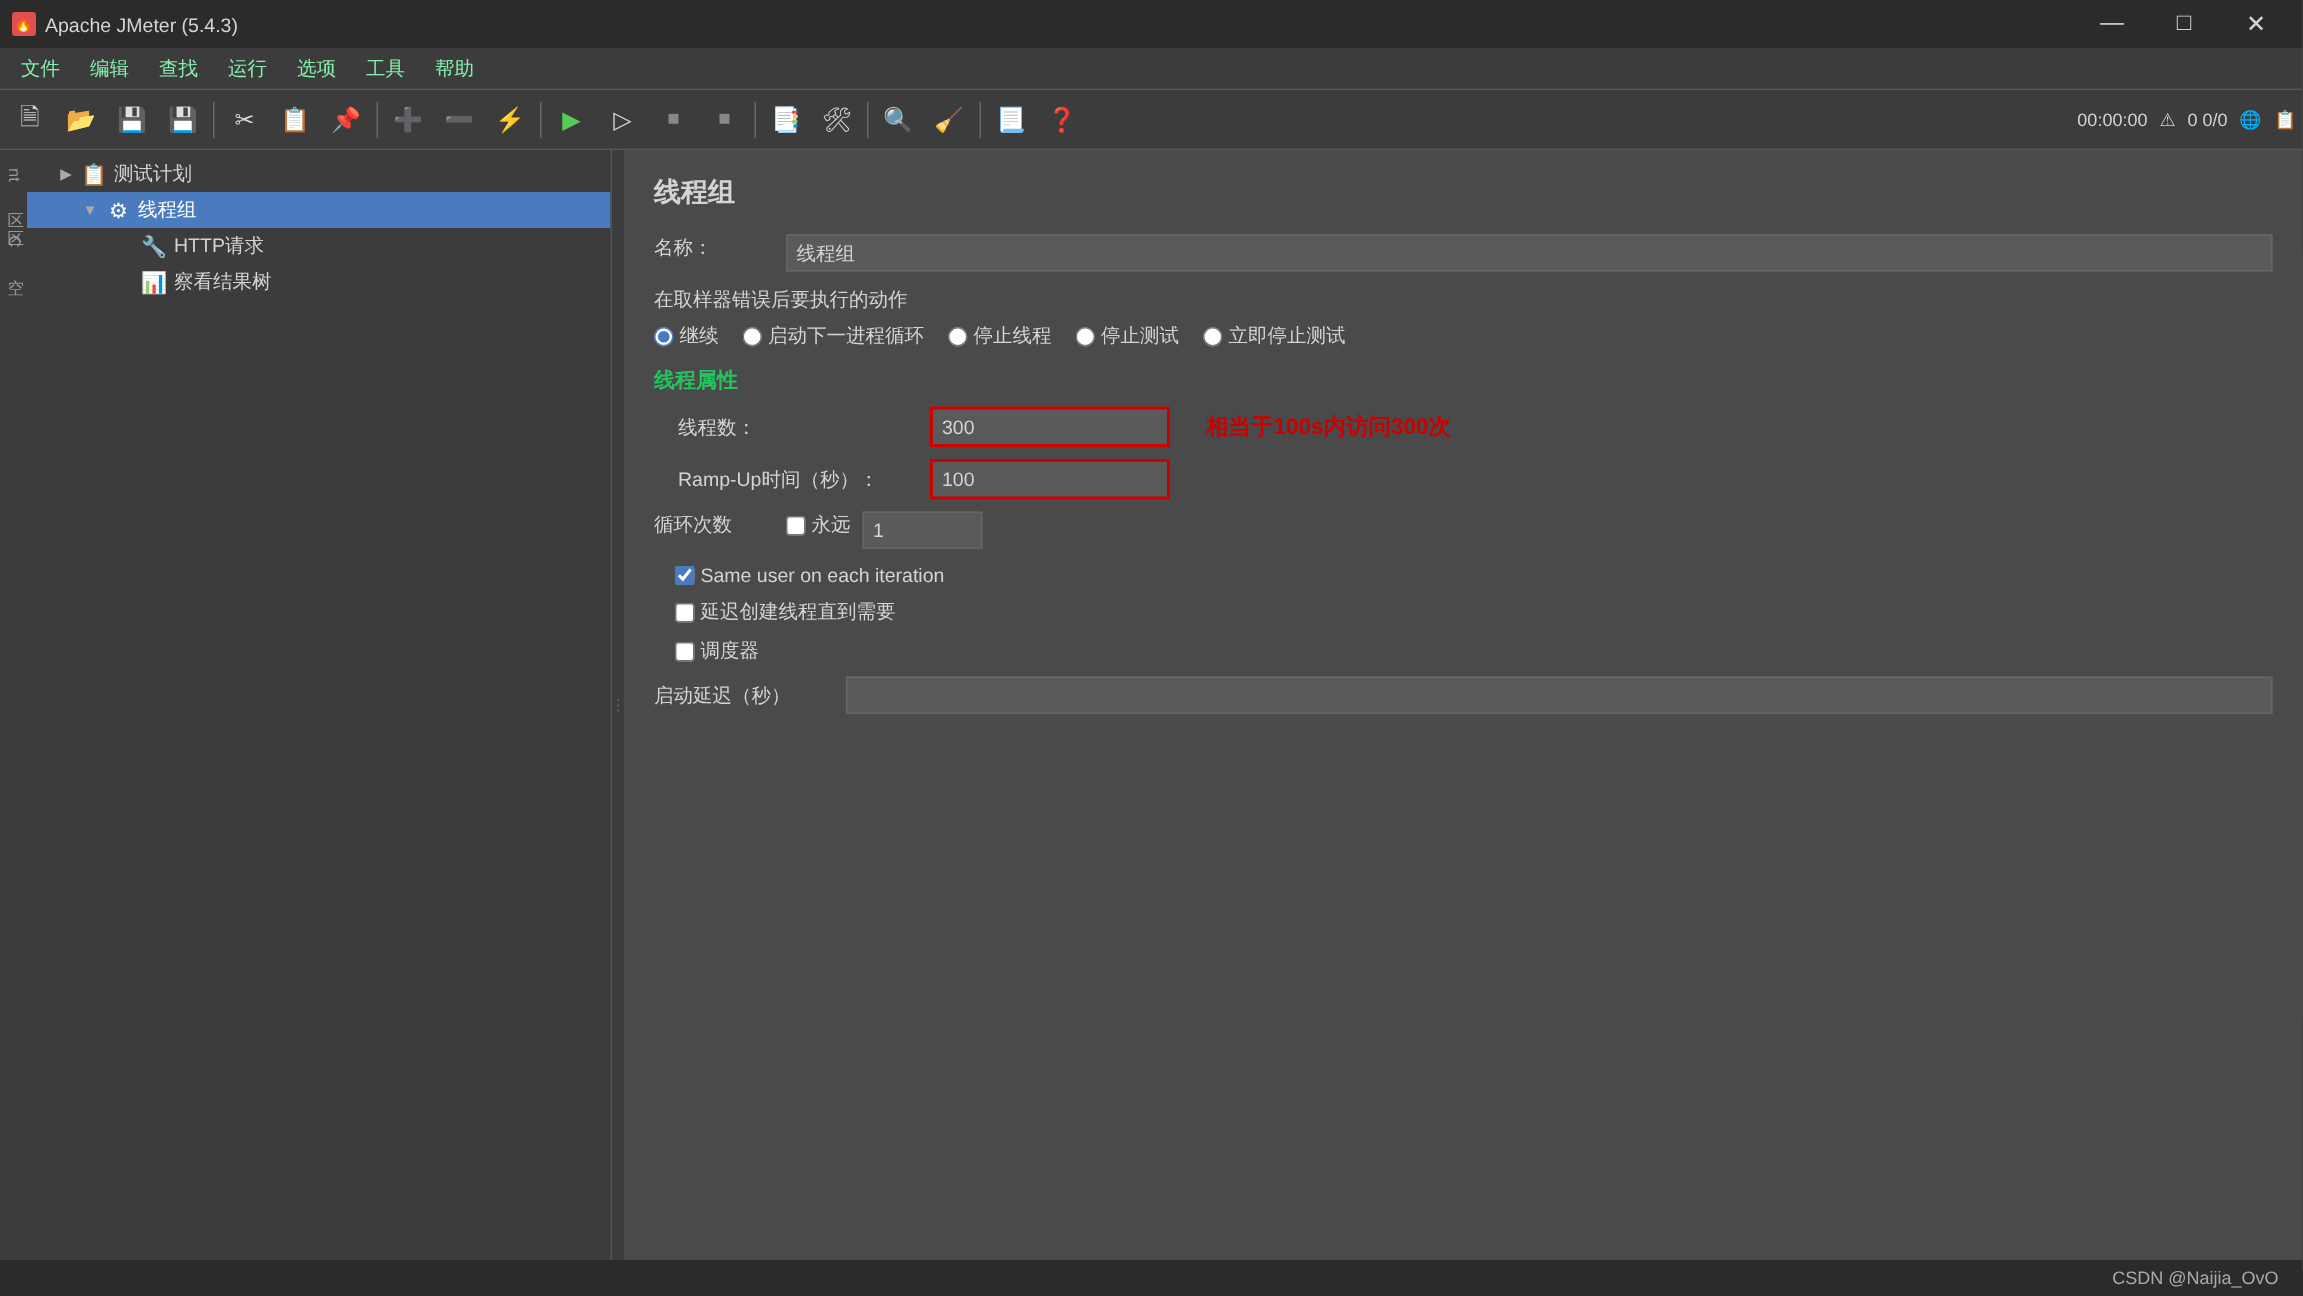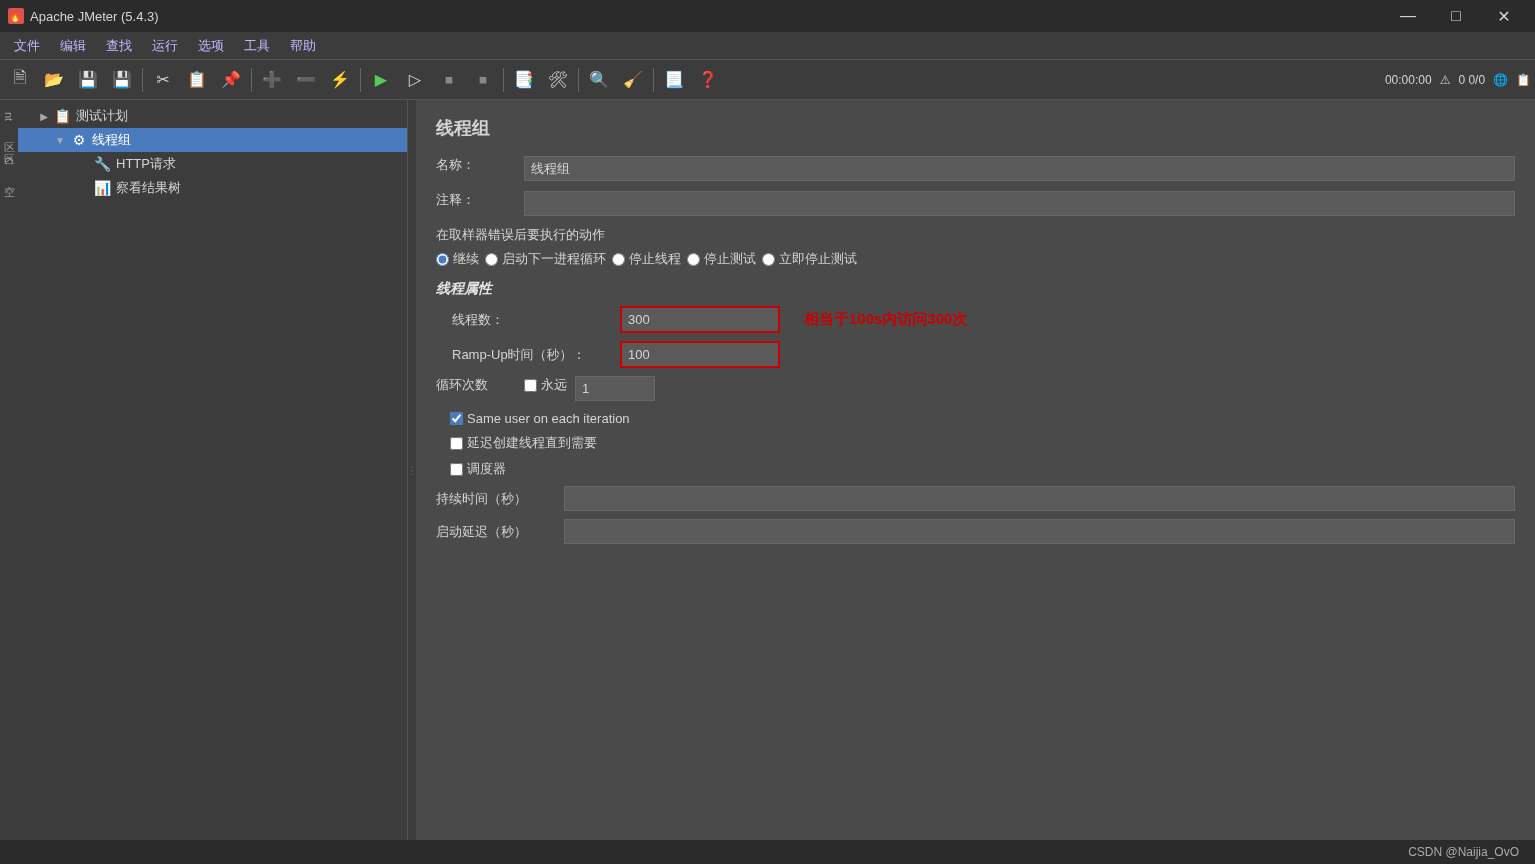--- a/index.html
+++ b/index.html
@@ -55,21 +55,21 @@
       height: 28px;
       display: flex;
       align-items: center;
       padding: 0 4px;
       flex-shrink: 0;
       border-bottom: 1px solid #555;
     }
     .menu-item {
       padding: 4px 10px;
       cursor: pointer;
-      color: #c4b5fd;
+      color: #86efac;
       font-size: 13px;
       border-radius: 2px;
     }
 
     
     .toolbar {
       background: #3c3c3c;
       height: 40px;
       display: flex;
       align-items: center;
@@ -195,31 +195,30 @@
       color: #d4d4d4;
       padding: 4px 6px;
       font-size: 13px;
       outline: none;
       font-family: inherit;
     }
 
     .subsection-title {
       font-size: 14px;
       font-weight: bold;
-      color: #e5e5e5;
+      color: #22c55e;
       margin: 12px 0 8px 0;
-      font-style: italic;
     }
 
     
     .error-actions {
       display: flex;
       align-items: center;
       margin-bottom: 12px;
-      gap: 6px;
+      gap: 16px;
       flex-wrap: wrap;
     }
     .radio-label {
       display: flex; align-items: center; gap: 4px;
       cursor: pointer; color: #d4d4d4; font-size: 13px;
     }
     .radio-label input[type="radio"] { accent-color: #4a7bbf; }
 
     .prop-row {
       display: flex;
@@ -434,24 +433,20 @@
 
   <div class="content-panel">
 
     <div class="section-title">线程组</div>
 
     <div class="form-row">
       <span class="form-label">名称：</span>
       <input class="form-input" type="text" value="线程组" style="">
     </div>
 
-    <div class="form-row">
-      <span class="form-label">注释：</span>
-      <input class="form-input" type="text" value="" style="">
-    </div>
 
     <div style="margin-bottom:8px">
       <div style="margin-bottom:6px; color:#d4d4d4; font-size:13px;">在取样器错误后要执行的动作</div>
       <div class="error-actions">
         <label class="radio-label">
           <input type="radio" name="errorAction" checked="" style=""> 
             <span>继续</span>
         </label>
         <label class="radio-label">
           <input type="radio" name="errorAction" style=""> 
@@ -508,24 +503,20 @@
       </label>
     </div>
 
     <div class="check-row">
       <label class="checkbox-label">
         <input type="checkbox" style="">
         <span>调度器</span>
       </label>
     </div>
 
-    <div class="duration-row">
-      <span class="duration-label">持续时间（秒）</span>
-      <input class="duration-input" type="text" value="" style="">
-    </div>
 
     <div class="duration-row">
       <span class="duration-label">启动延迟（秒）</span>
       <input class="duration-input" type="text" value="" style="">
     </div>
 
   </div>
 
 </div>
 

